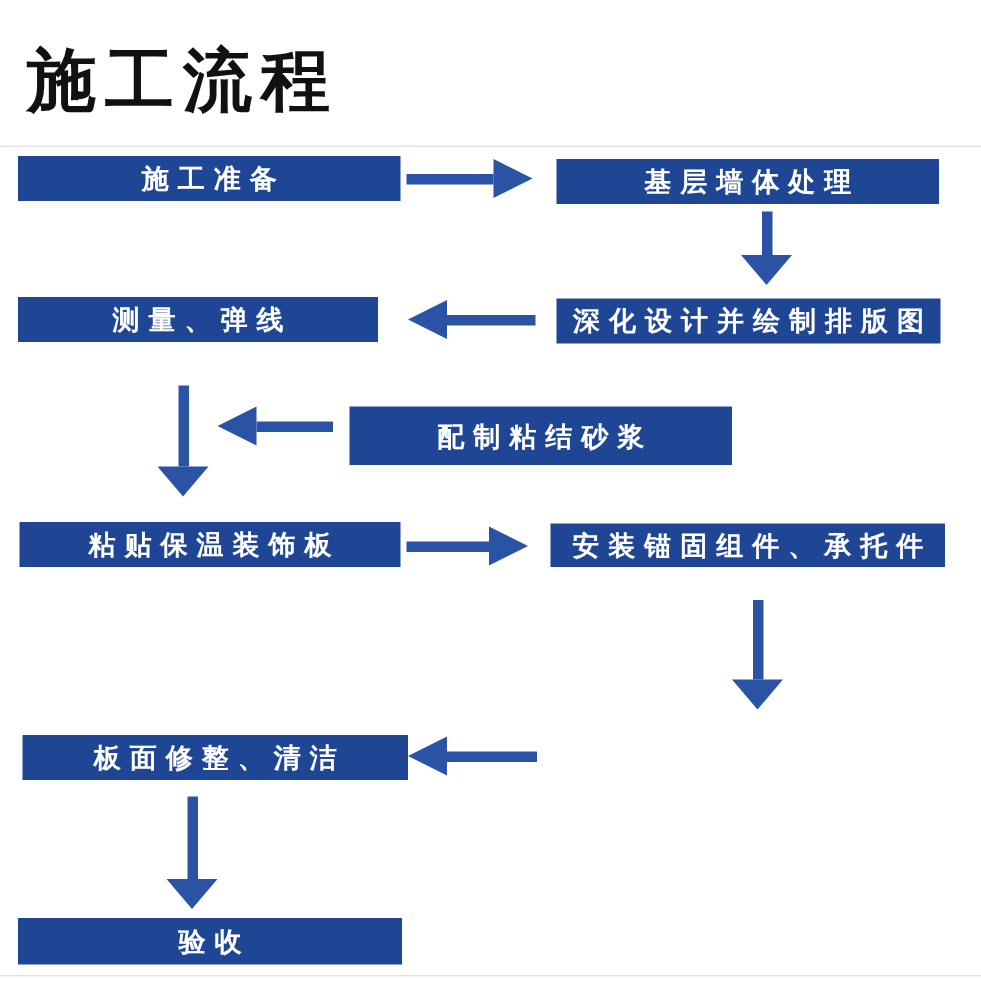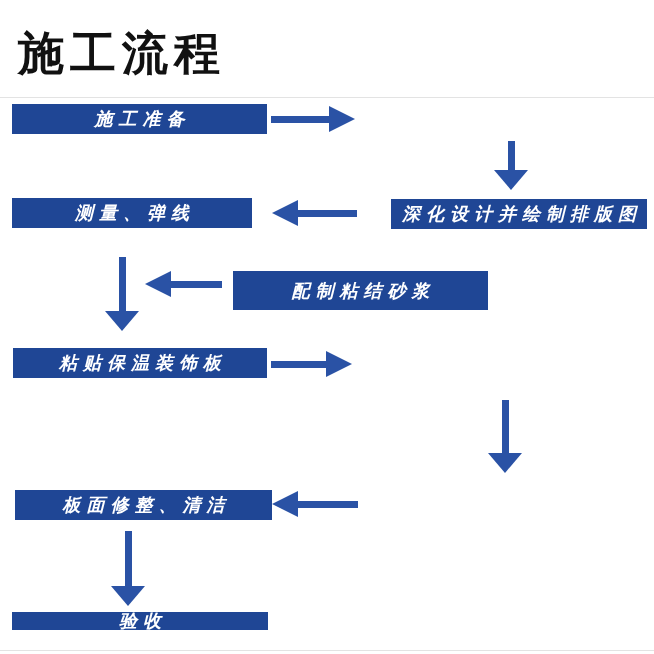--- a/index.html
+++ b/index.html
@@ -35,21 +35,20 @@
     color: var(--box-text);
     display: flex;
     align-items: center;
     justify-content: center;
     font-size: 18px;
     font-weight: bold;
     letter-spacing: 6px;
     padding-left: 6px;
     line-height: 1;
     white-space: nowrap;
-    font-style: italic;
   }
   .arrow-h { position: absolute; height: 26px; display: flex; align-items: center; }
   .arrow-h .shaft { flex: 1; height: 7px; background: var(--arrow-fill); }
   .arrow-h .head-right {
     width: 0; height: 0;
     border-top: 13px solid transparent;
     border-bottom: 13px solid transparent;
     border-left: 26px solid var(--arrow-fill);
   }
   .arrow-h .head-left {
@@ -81,61 +80,63 @@
   <div class="title">施工流程</div>
 
   <div class="hairline" style="top:97px;"></div>
   <div class="hairline" style="top:650px;"></div>
 
   <div class="node" style="left:12px; top:104px; width:255px; height:30px;">施工准备</div>
   <div class="arrow-h" style="left:271px; top:106px; width:84px;">
     <div class="shaft"></div>
     <div class="head-right"></div>
   </div>
+  <div class="node" style="left:371px; top:106px; width:255px; height:30px;">基层墙体处理</div>
 
   <div class="arrow-v" style="left:494px; top:141px; height:49px;">
     <div class="shaft"></div>
     <div class="head-down"></div>
   </div>
 
   <div class="node" style="left:12px; top:198px; width:240px; height:30px;">测量、弹线</div>
   <div class="arrow-h" style="left:272px; top:200px; width:85px;">
     <div class="head-left"></div>
     <div class="shaft"></div>
   </div>
-  <div class="node" style="left:371px; top:199px; width:256px; height:30px;margin-left:20px;">深化设计并绘制排版图</div>
+  <div class="node" style="left:371px; top:199px; width:256px; height:30px;">深化设计并绘制排版图</div>
 
   <div class="arrow-v" style="left:105px; top:257px; height:74px;">
     <div class="shaft"></div>
     <div class="head-down"></div>
   </div>
 
   <div class="arrow-h" style="left:145px; top:271px; width:77px;">
     <div class="head-left"></div>
     <div class="shaft"></div>
   </div>
   <div class="node" style="left:233px; top:271px; width:255px; height:39px;">配制粘结砂浆</div>
 
   <div class="node" style="left:13px; top:348px; width:254px; height:30px;">粘贴保温装饰板</div>
   <div class="arrow-h" style="left:271px; top:351px; width:81px;">
     <div class="shaft"></div>
     <div class="head-right"></div>
   </div>
+  <div class="node" style="left:367px; top:349px; width:263px; height:29px;">安装锚固组件、承托件</div>
 
   <div class="arrow-v" style="left:488px; top:400px; height:73px;">
     <div class="shaft"></div>
     <div class="head-down"></div>
   </div>
 
   <div class="node" style="left:15px; top:490px; width:257px; height:30px;">板面修整、清洁</div>
   <div class="arrow-h" style="left:272px; top:491px; width:86px;">
     <div class="head-left"></div>
     <div class="shaft"></div>
   </div>
 
   <div class="arrow-v" style="left:111px; top:531px; height:75px;">
     <div class="shaft"></div>
     <div class="head-down"></div>
   </div>
 
-  <div class="node" style="left:12px; top:612px; width:256px; height:18px;">验收</div>
+  <div class="node" style="left:12px; top:612px; width:256px; height:31px;">验收</div>
 
 </div>
 
 </body></html>

